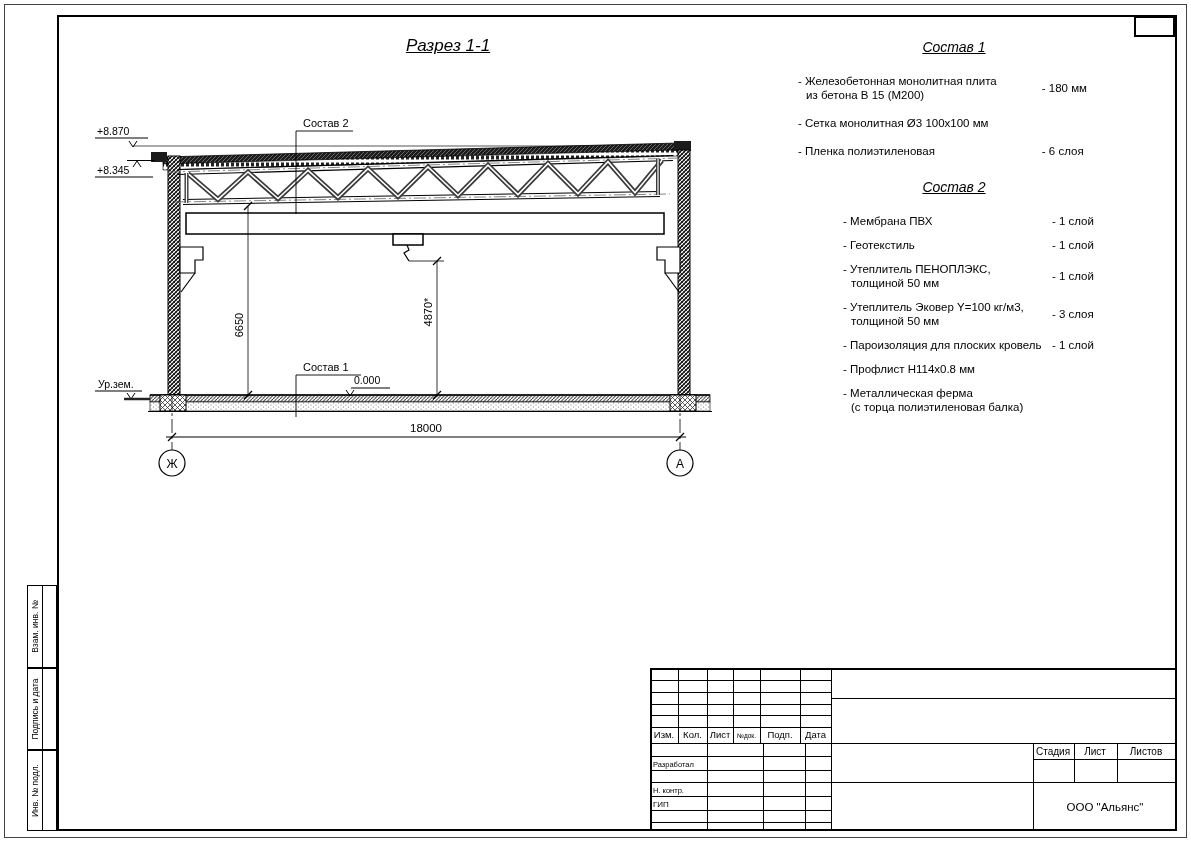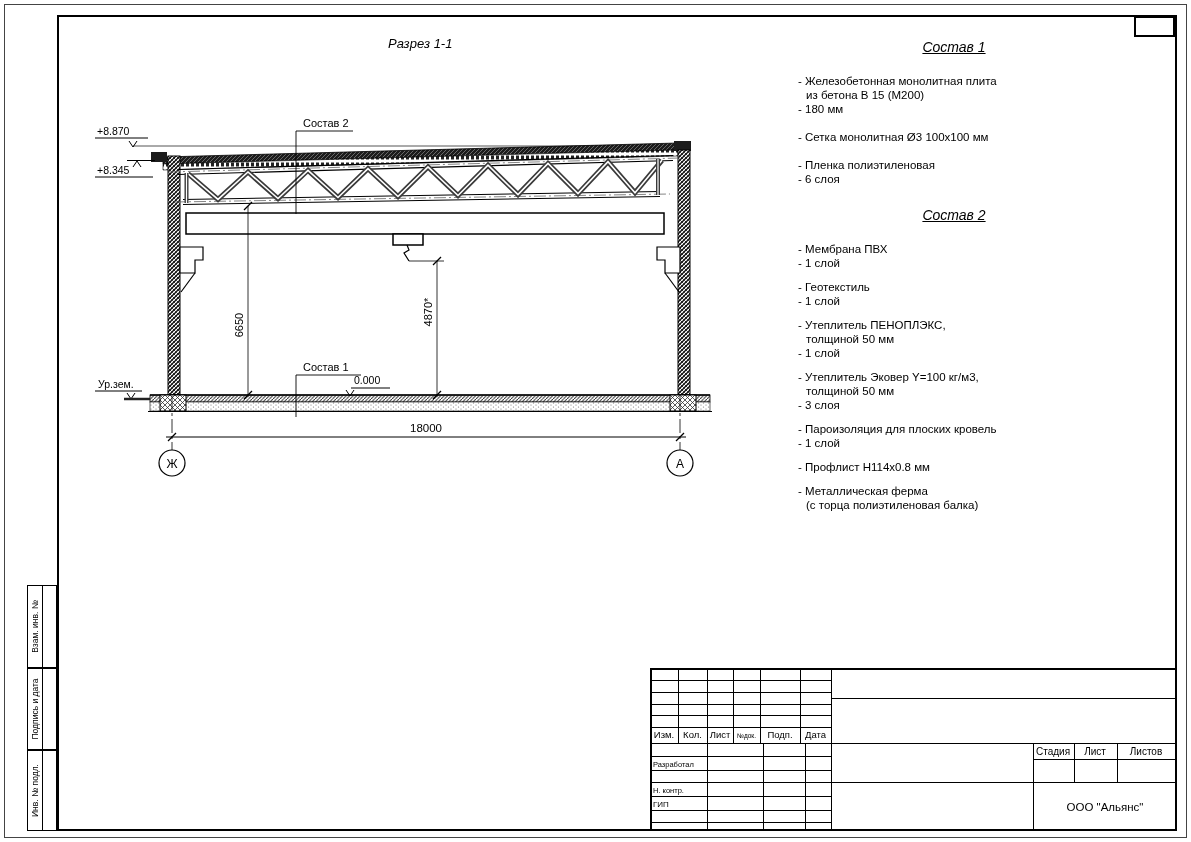--- a/index.html
+++ b/index.html
@@ -1,28 +1,28 @@
 <!DOCTYPE html>
 <html><head>
 <meta charset="utf-8">
 <style>
   html,body{margin:0;padding:0;background:#fff;}
   body{font-family:"Liberation Sans", sans-serif; color:#000;}
   #page{position:relative;width:1191px;height:842px;background:#fff;overflow:hidden;}
   .outer-border{position:absolute;left:4px;top:4px;right:4px;bottom:4px;border:1px solid #444;}
   .inner-frame{position:absolute;left:57px;top:15px;width:1120px;height:816px;border:2px solid #000;box-sizing:border-box;}
   .stamp-box-tr{position:absolute;left:1134px;top:16px;width:41px;height:21px;border:2px solid #000;box-sizing:border-box;background:#fff;}
-  .section-title{position:absolute;left:388px;top:36px;width:120px;text-align:left;
-     font-size:13px;font-style:italic;}
+  .section-title{position:absolute;left:388px;top:36px;width:120px;text-align:center;
+     font-size:17px;font-style:italic;text-decoration:underline;}
   
   .materials{position:absolute;left:798px;top:40px;width:312px;font-size:11.5px;line-height:14px;}
   .mat-head{font-size:14px;font-style:italic;text-align:center;margin-bottom:20px;}
   .mat-head span{text-decoration:underline;}
-  .s-item{display:flex;align-items:flex-start;margin-bottom:14px;flex-direction:column;}
-  .c2 .s-item{margin-bottom:10px;}
+  .s-item{display:flex;align-items:center;margin-bottom:14px;}
+  .c2 .s-item{margin-bottom:10px;margin-left:45px;}
   .s-name{width:242px;white-space:pre-line;padding-left:8px;text-indent:-8px;}
   .s-val{width:70px;white-space:nowrap;}
   .mat-head.second{margin-top:22px;}
   
   .strip-cell{position:absolute;left:27px;width:30px;border:1px solid #000;box-sizing:border-box;background:#fff;}
   .strip-divider{position:absolute;left:42px;top:585px;width:1px;height:246px;background:#000;}
   .strip-label{position:absolute;transform-origin:0 0;transform:rotate(-90deg);
      display:flex;align-items:center;justify-content:center;font-size:8.5px;white-space:nowrap;}
   
   svg{font-family:inherit;}

